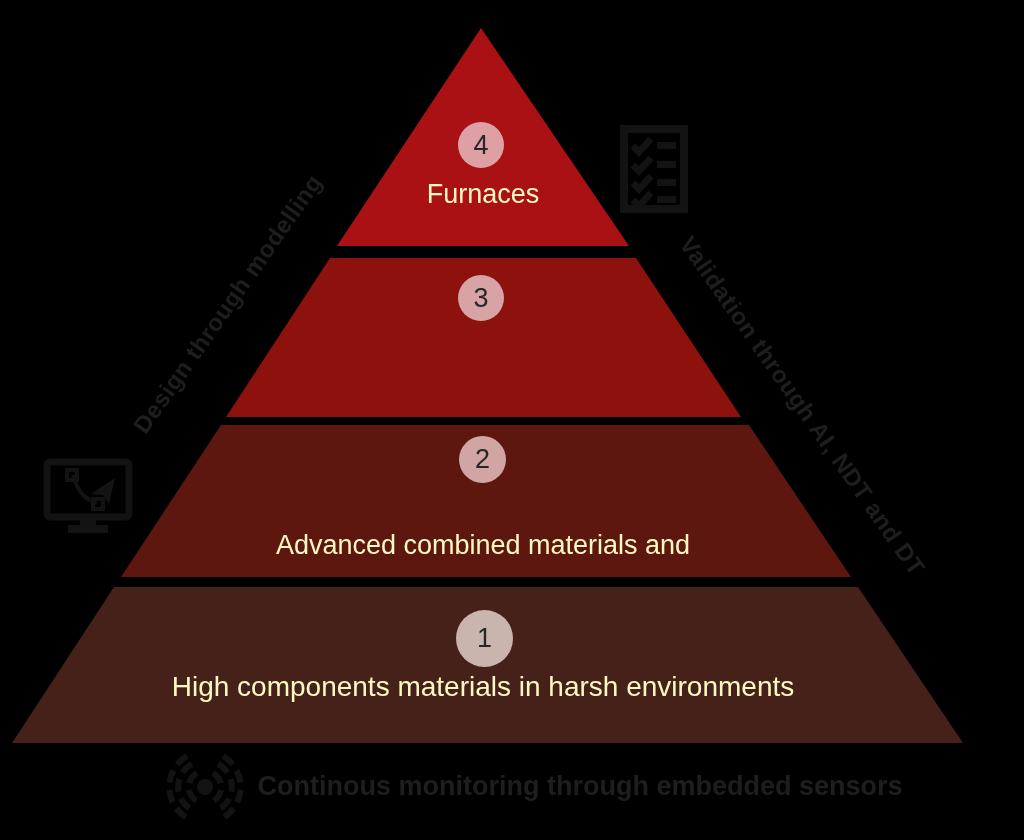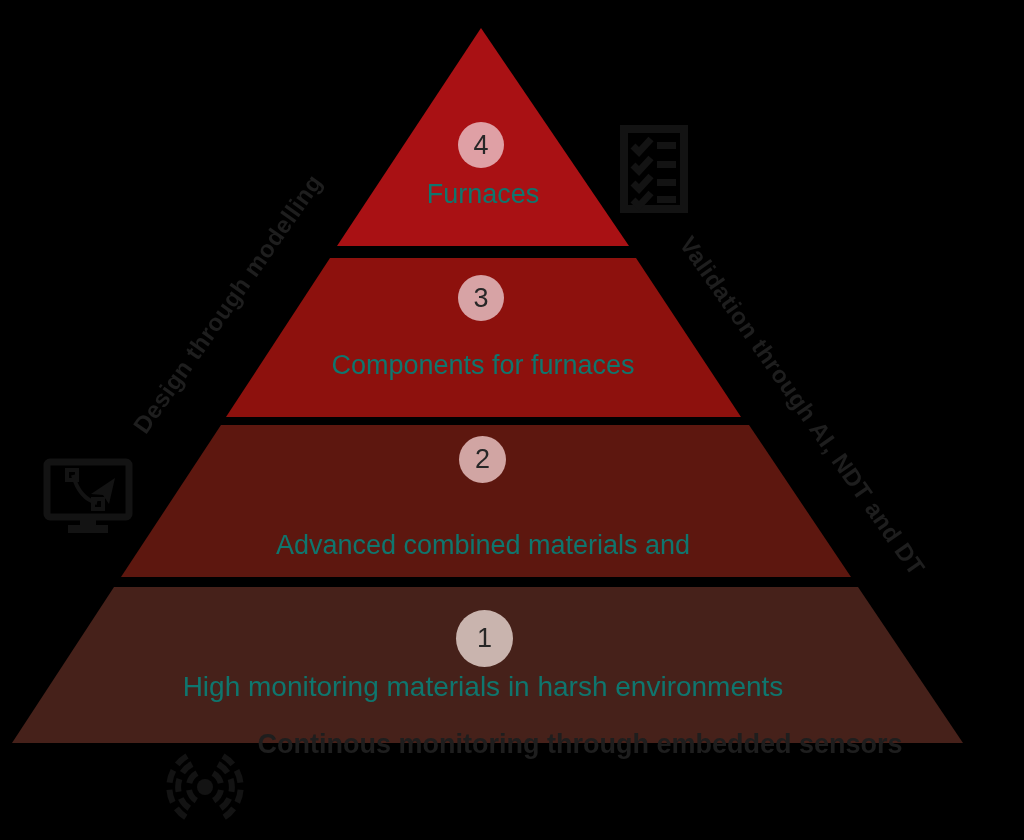--- a/index.html
+++ b/index.html
@@ -18,36 +18,36 @@
     display:flex; align-items:center; justify-content:center;
     color:#272727; font-size:27px;
   }
   .badge.b4 { left:458px; top:122px; width:46px; height:46px; background:#DFA0A5; }
   .badge.b3 { left:458px; top:275px; width:46px; height:46px; background:#D7A3A5; }
   .badge.b2 { left:459px; top:436px; width:47px; height:47px; background:#D1A5A3; }
   .badge.b1 { left:456px; top:610px; width:57px; height:57px; background:#C9B4AE; }
 
   .lvl-text {
     position:absolute; left:0; width:966px; text-align:center;
-    color:#0f766e; font-size:27px; line-height:33px;
+    color:#fef9c3; font-size:27px; line-height:33px;
   }
   .t4 { top:178px; }
   .t3 { top:349px; }
   .t2 { top:492px;margin-top:37px; }
   .t1 { top:670px; font-size:28px; }
 
   .rot {
     position:absolute; white-space:nowrap;
     color:#1E1E1E; font-weight:bold; font-size:24px; letter-spacing:0.5px;
   }
   .rot.left  { left:228px; top:304px; transform:translate(-50%,-50%) rotate(-55deg); }
   .rot.right { left:802px; top:406px; transform:translate(-50%,-50%) rotate(55deg); }
 
   .bottom-label {
-    position:absolute; left:240px; top:729px; width:680px; text-align:center;
+    position:absolute; left:240px; top:771px; width:680px; text-align:center;
     color:#1E1E1E; font-weight:bold; font-size:27px;
   }
 
   .icon { position:absolute; }
   .icon.checklist { left:620px; top:125px; }
   .icon.monitor   { left:43px;  top:458px; }
   .icon.sensor    { left:163px; top:748px; }
 </style>
 </head>
 <body>
@@ -68,28 +68,25 @@
   <div class="badge b2">
     <span>2</span>
   </div>
   <div class="badge b1">
     <span>1</span>
   </div>
 
   <div class="lvl-text t4">
     <div>Furnaces</div>
   </div>
-  <div class="lvl-text t3">
-    <div>Components for furnaces</div>
-  </div>
   <div class="lvl-text t2">
     <div>Advanced combined materials and</div>
   </div>
   <div class="lvl-text t1">
-    <div>High monitoring materials in harsh environments</div>
+    <div>High components materials in harsh environments</div>
   </div>
 
   <div class="rot left">Design through modelling</div>
   <div class="rot right">Validation through AI, NDT and DT</div>
 
   <div class="bottom-label">Continous monitoring through embedded sensors</div>
 
   <div class="icon checklist">
     <svg width="68" height="88" viewBox="0 0 68 88">
       <g stroke="#131313" fill="#131313">

